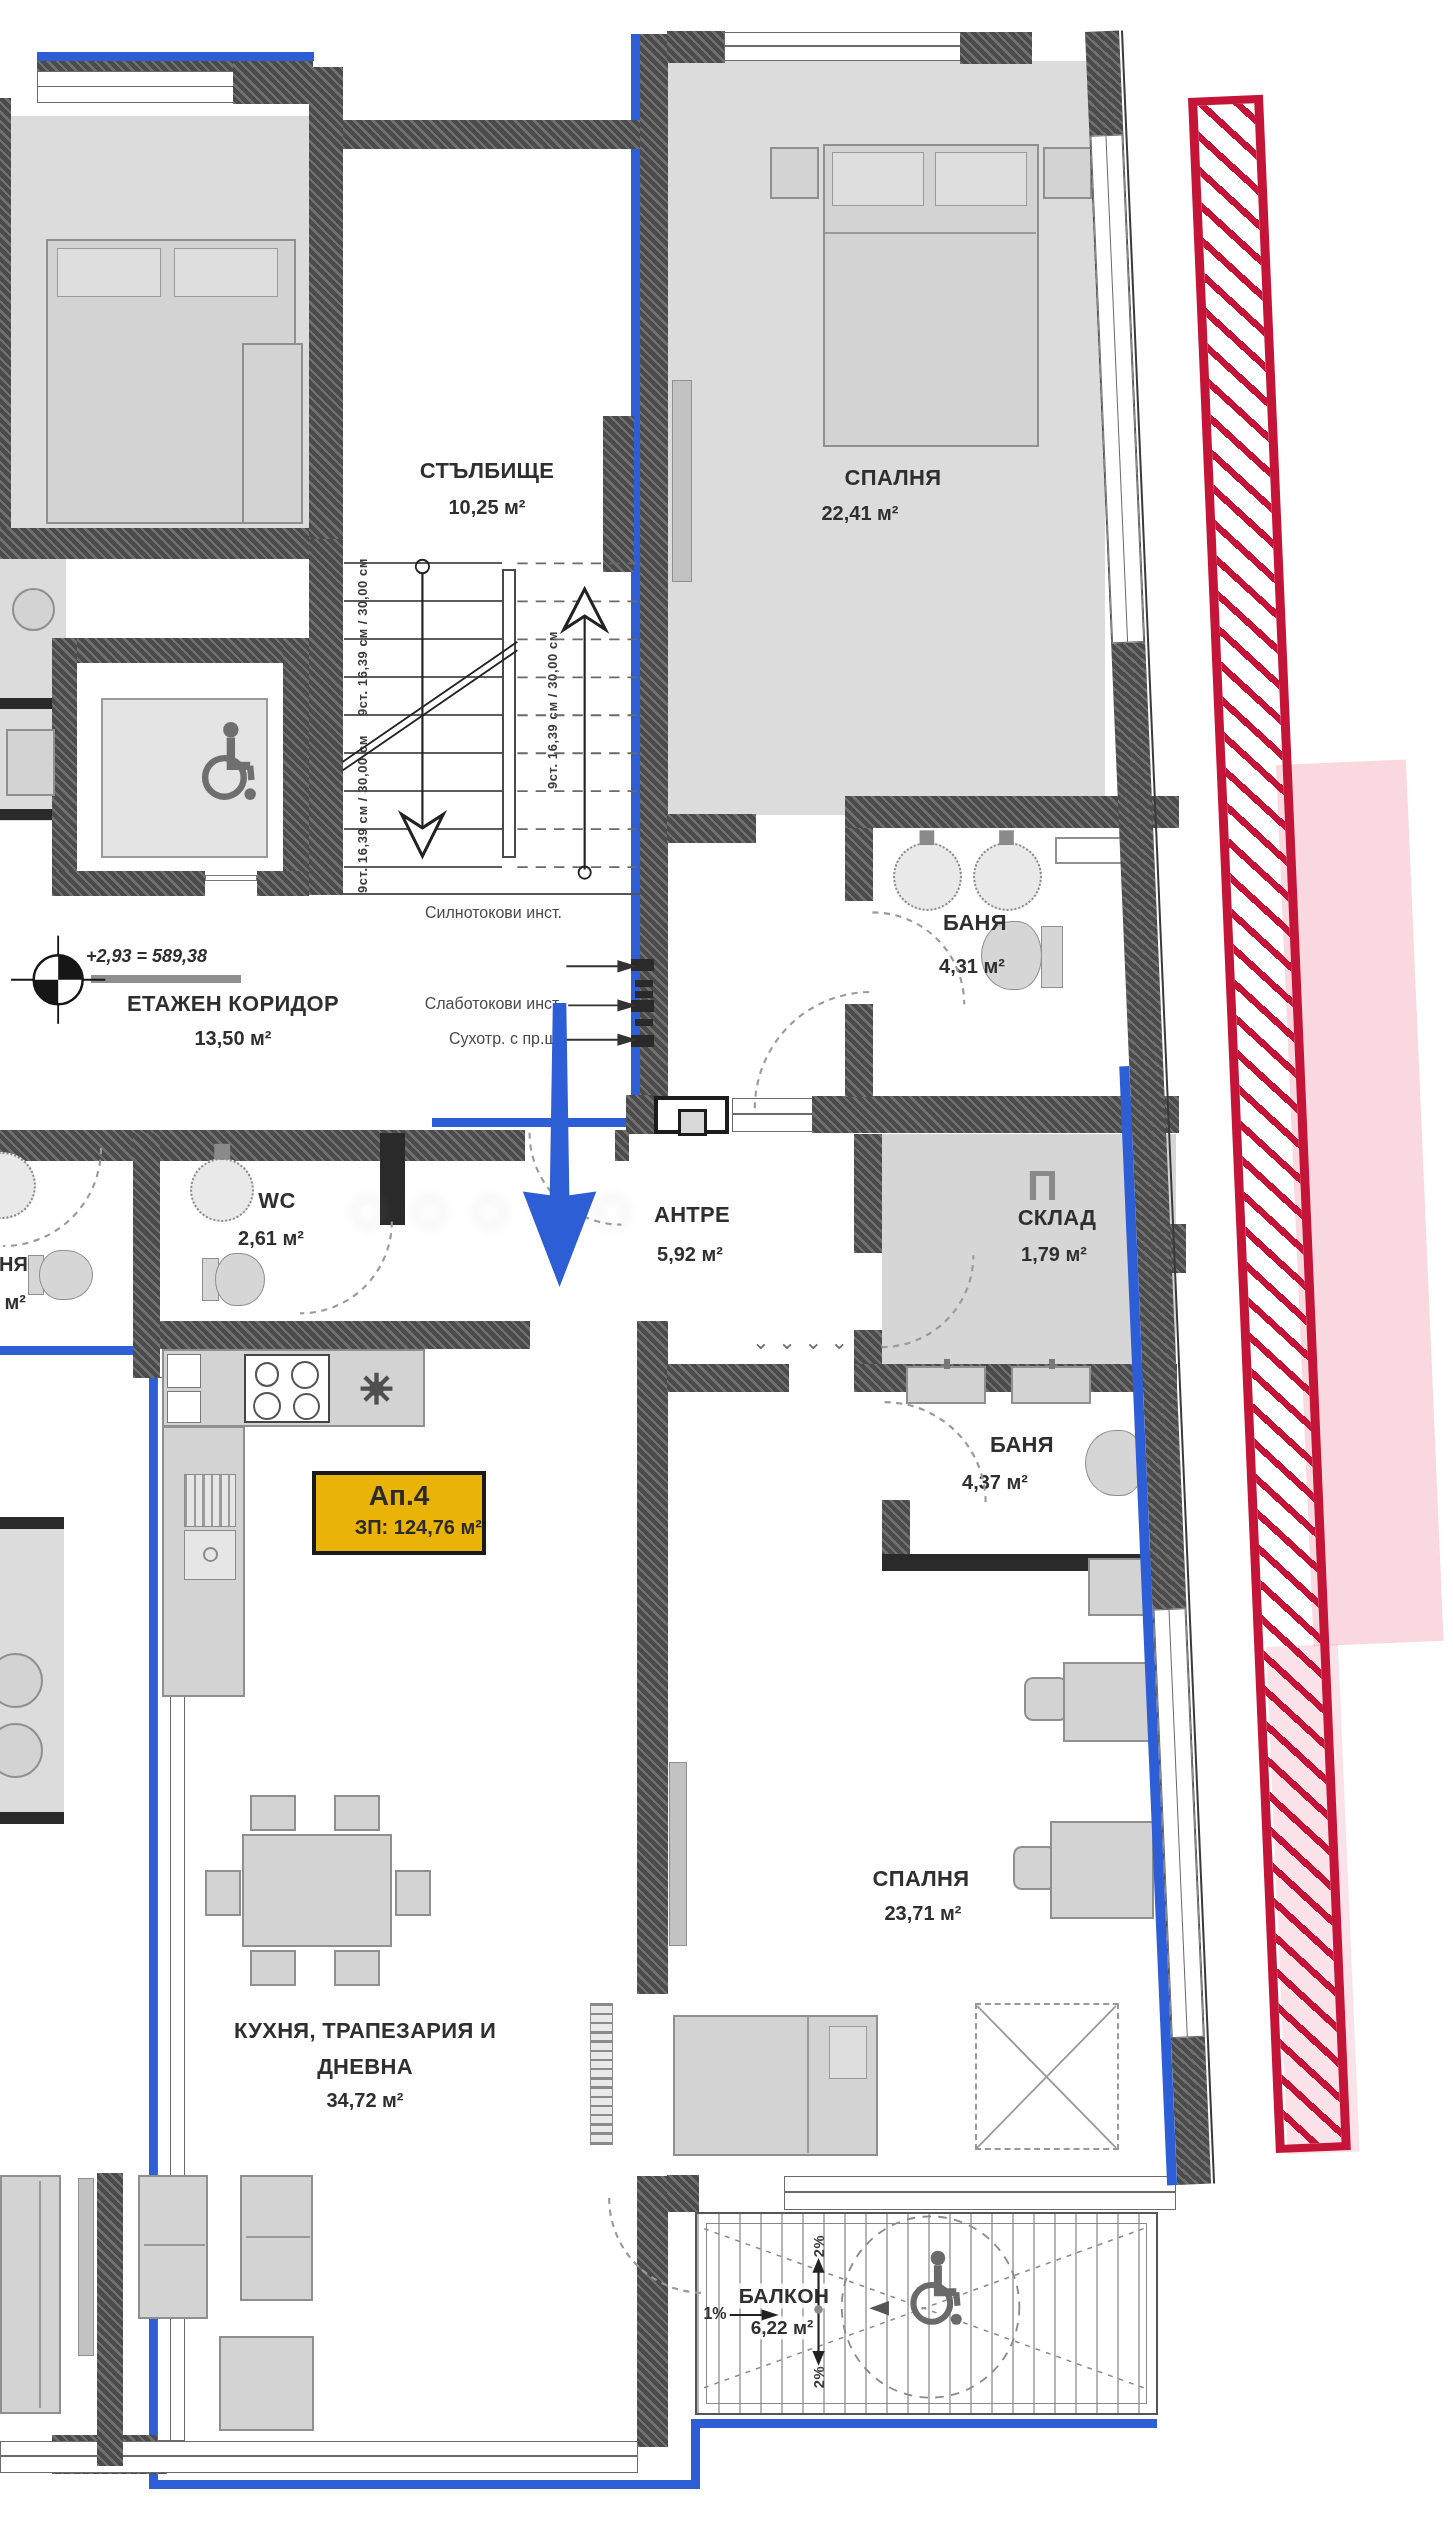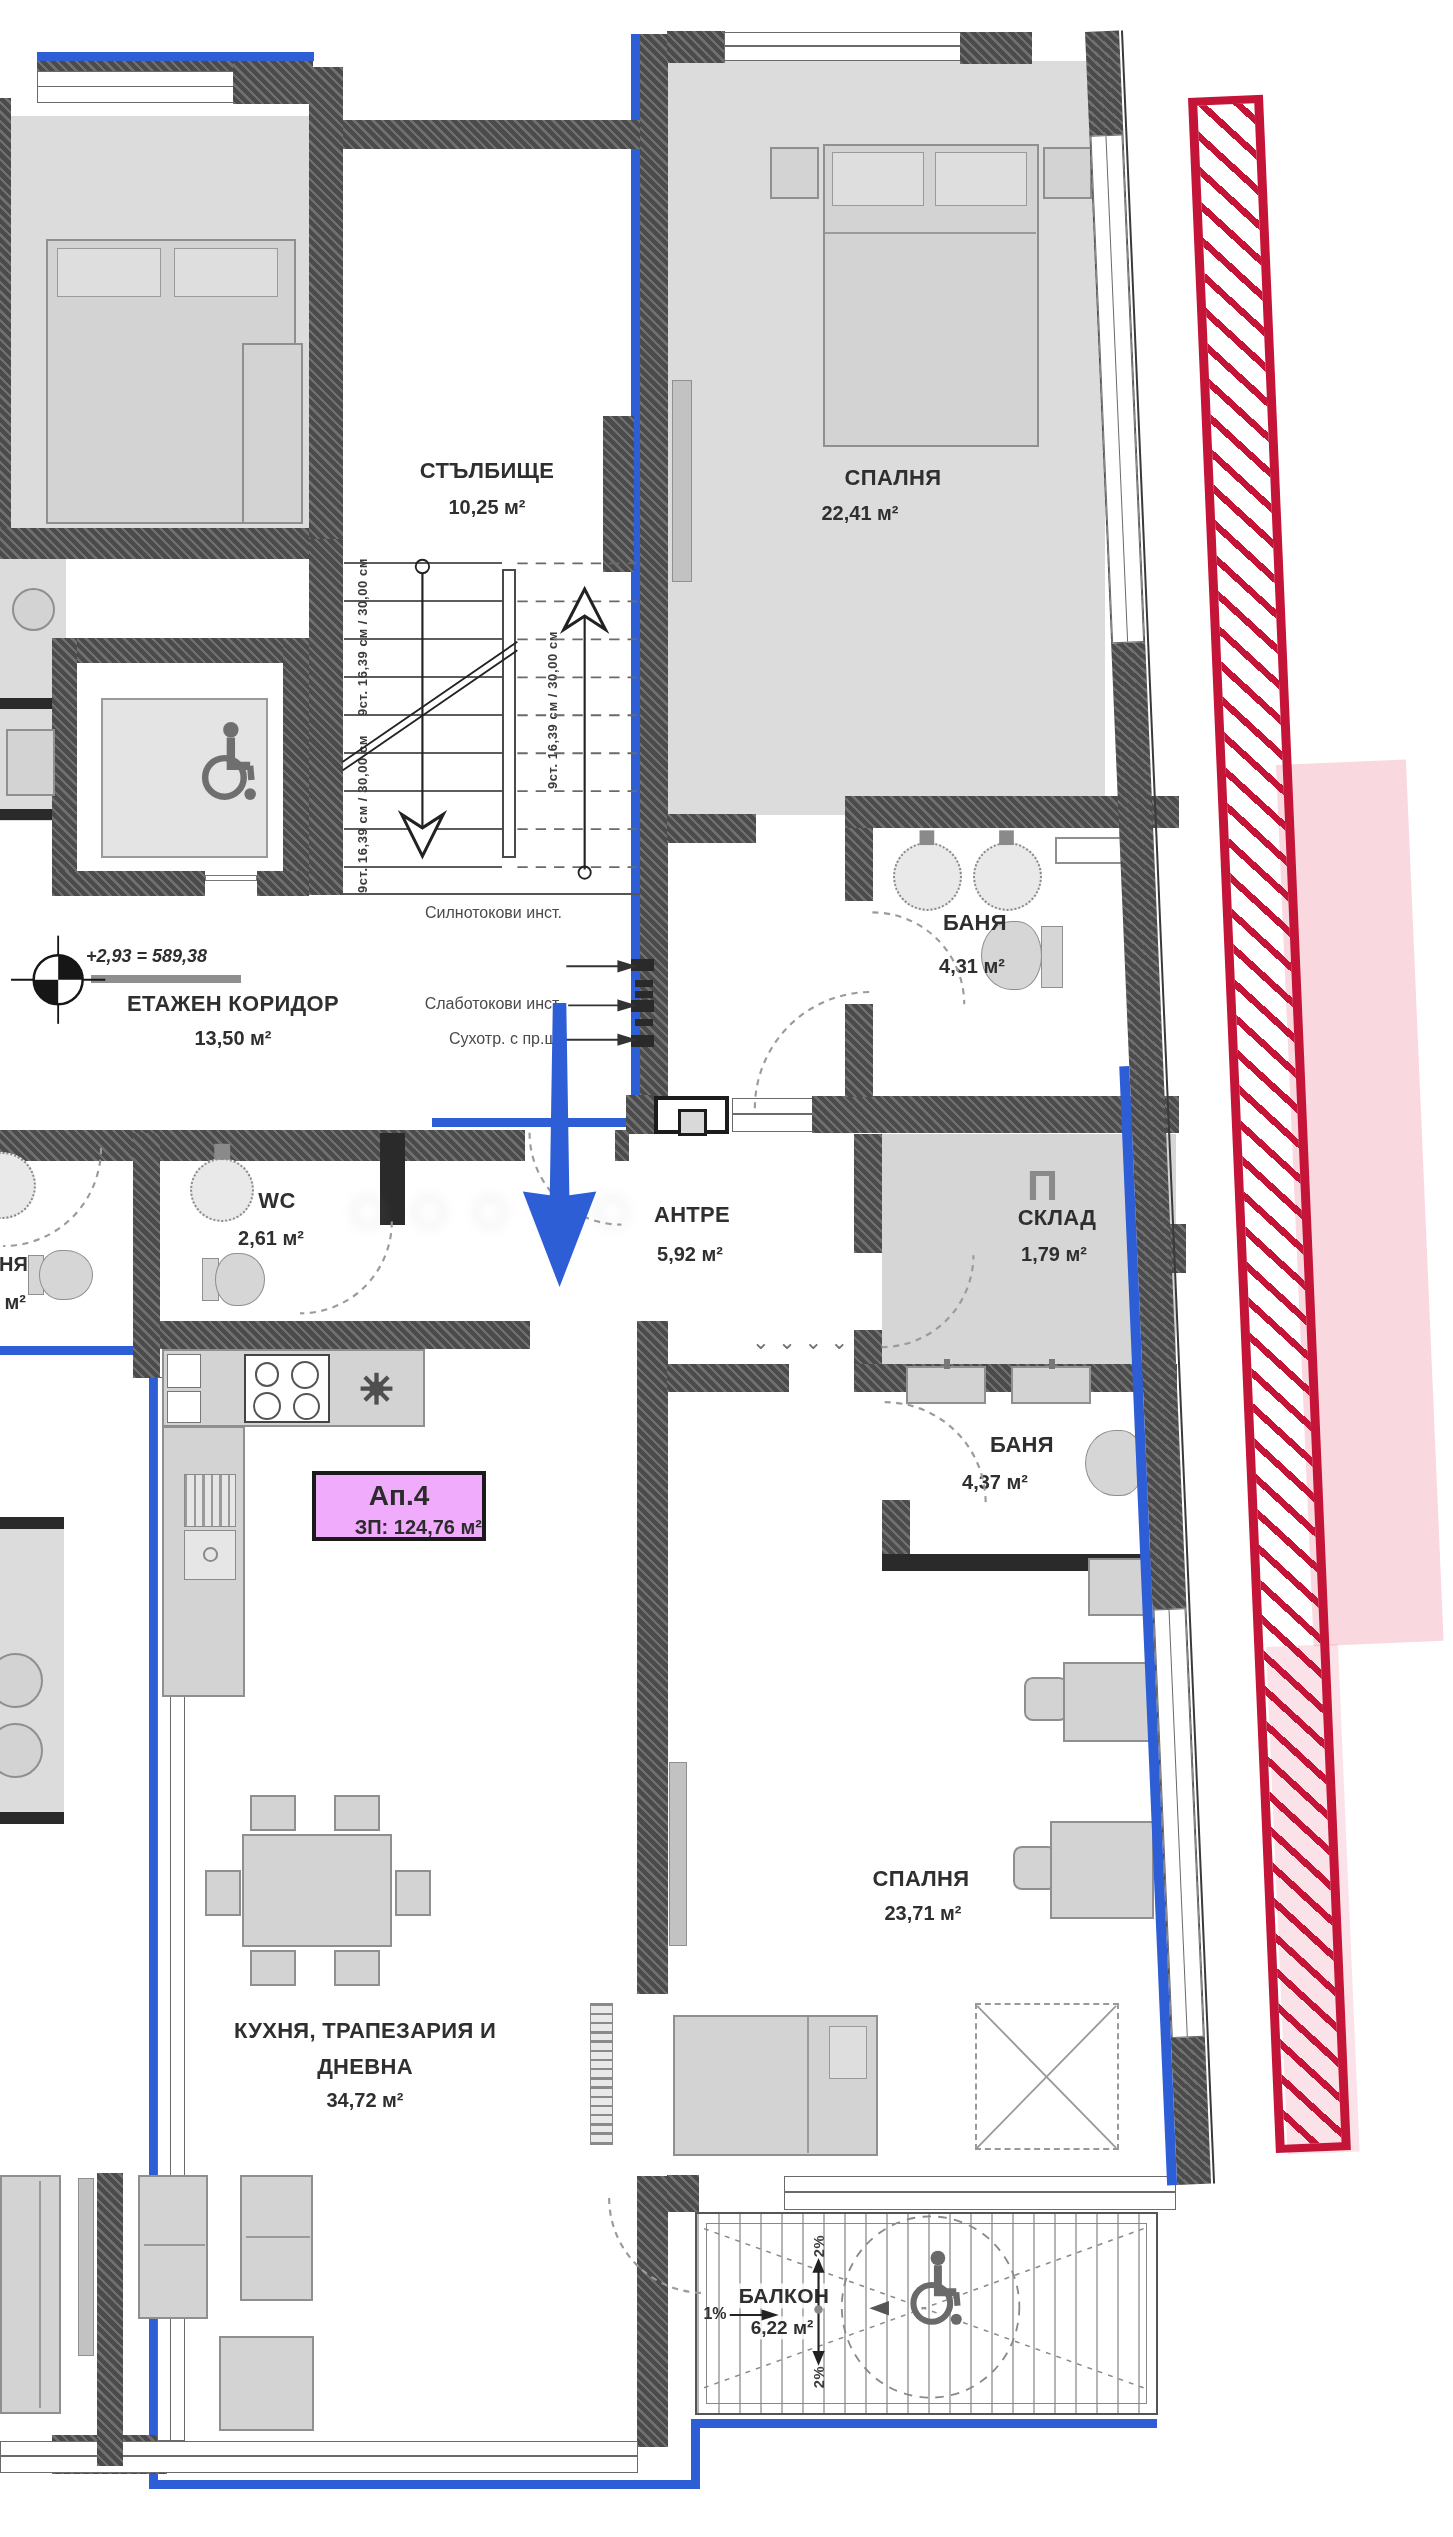--- a/index.html
+++ b/index.html
@@ -238,21 +238,21 @@
   <div class="abs" style="left:975px;top:2003px;width:144px;height:147px;border:2.4px dashed #999;box-sizing:border-box;z-index:10;"></div>
   <div class="abs furn" style="left:1063px;top:1662px;width:92px;height:80px;z-index:10;"></div>
   <div class="abs furn" style="left:1024px;top:1677px;width:44px;height:44px;border-radius:20%;z-index:9;"></div>
   <div class="abs furn" style="left:1050px;top:1821px;width:104px;height:98px;z-index:10;"></div>
   <div class="abs furn" style="left:1013px;top:1846px;width:44px;height:44px;border-radius:20%;z-index:9;"></div>
   <div class="abs furn" style="left:1088px;top:1558px;width:64px;height:58px;z-index:10;"></div>
 
   <div class="abs stripesV" style="left:695px;top:2212px;width:463px;height:203px;border:2.4px solid #555;box-sizing:border-box;z-index:8;"></div>
   <div class="abs" style="left:706px;top:2223px;width:441px;height:181px;border:1.2px solid #888;box-sizing:border-box;z-index:8;"></div>
 
-  <div class="abs" style="left:312px;top:1471px;width:174px;height:70px;background:#f0abfc;border:4.9px solid #1a1a1a;box-sizing:border-box;z-index:41;">
+  <div class="abs" style="left:312px;top:1471px;width:174px;height:84px;background:#eab308;border:4.9px solid #1a1a1a;box-sizing:border-box;z-index:41;">
     <div style="font-size:28px;font-weight:bold;color:#2b2b2b;text-align:center;margin-top:4.9px;">Ап.4</div>
     <div style="font-size:20px;font-weight:bold;color:#2b2b2b;text-align:right;margin-top:3.7px;">ЗП: 124,76 м²</div>
   </div>
 
   <div class="abs rlabel" style="left:487px;top:471px;">СТЪЛБИЩЕ</div>
   <div class="abs alabel" style="left:487px;top:507px;">10,25 м²</div>
 
   <div class="abs rlabel" style="left:893px;top:478px;">СПАЛНЯ</div>
   <div class="abs alabel" style="left:860px;top:513px;">22,41 м²</div>
 

